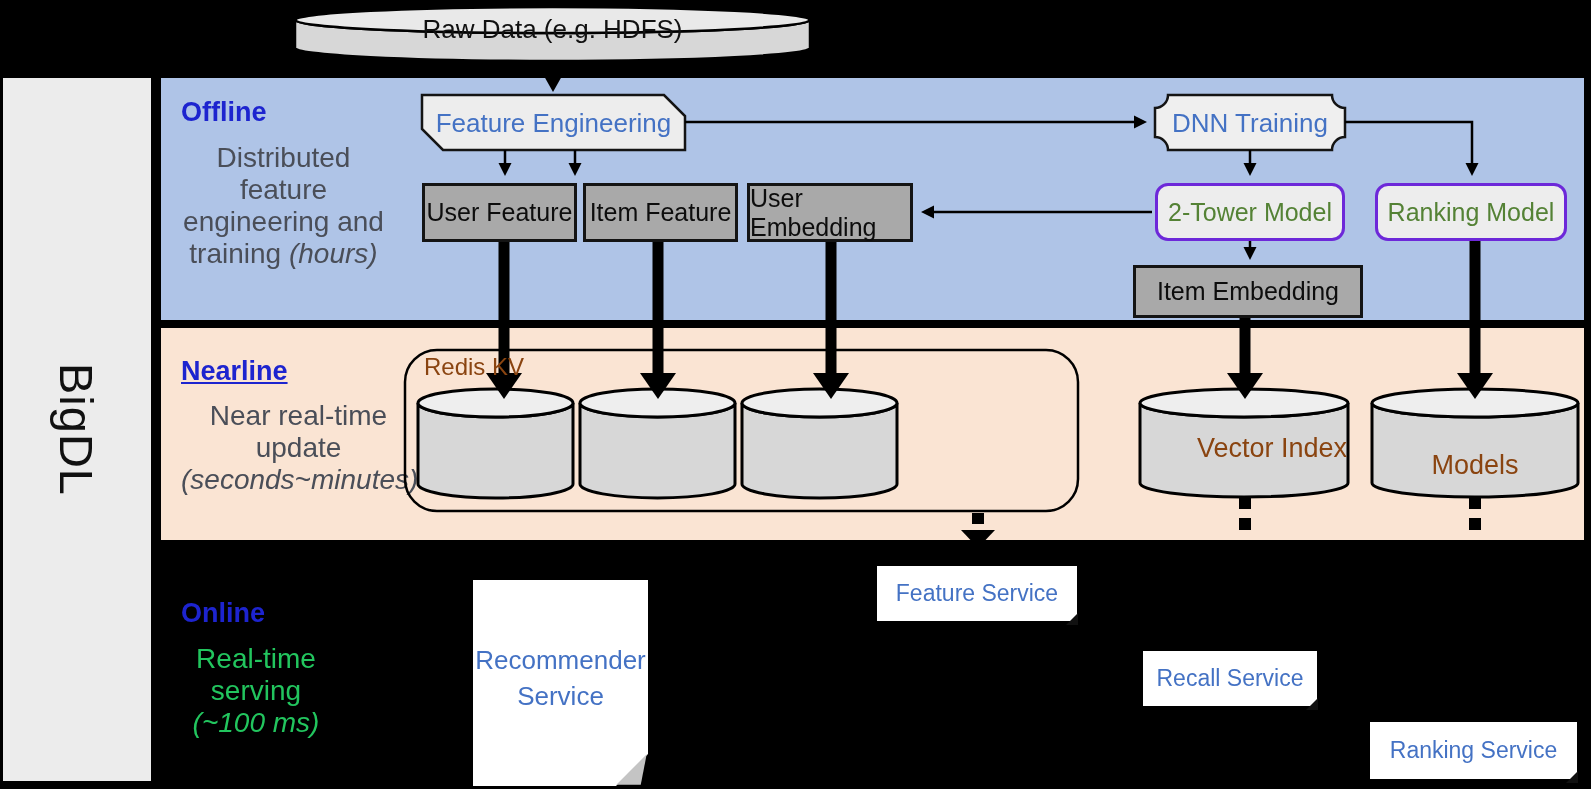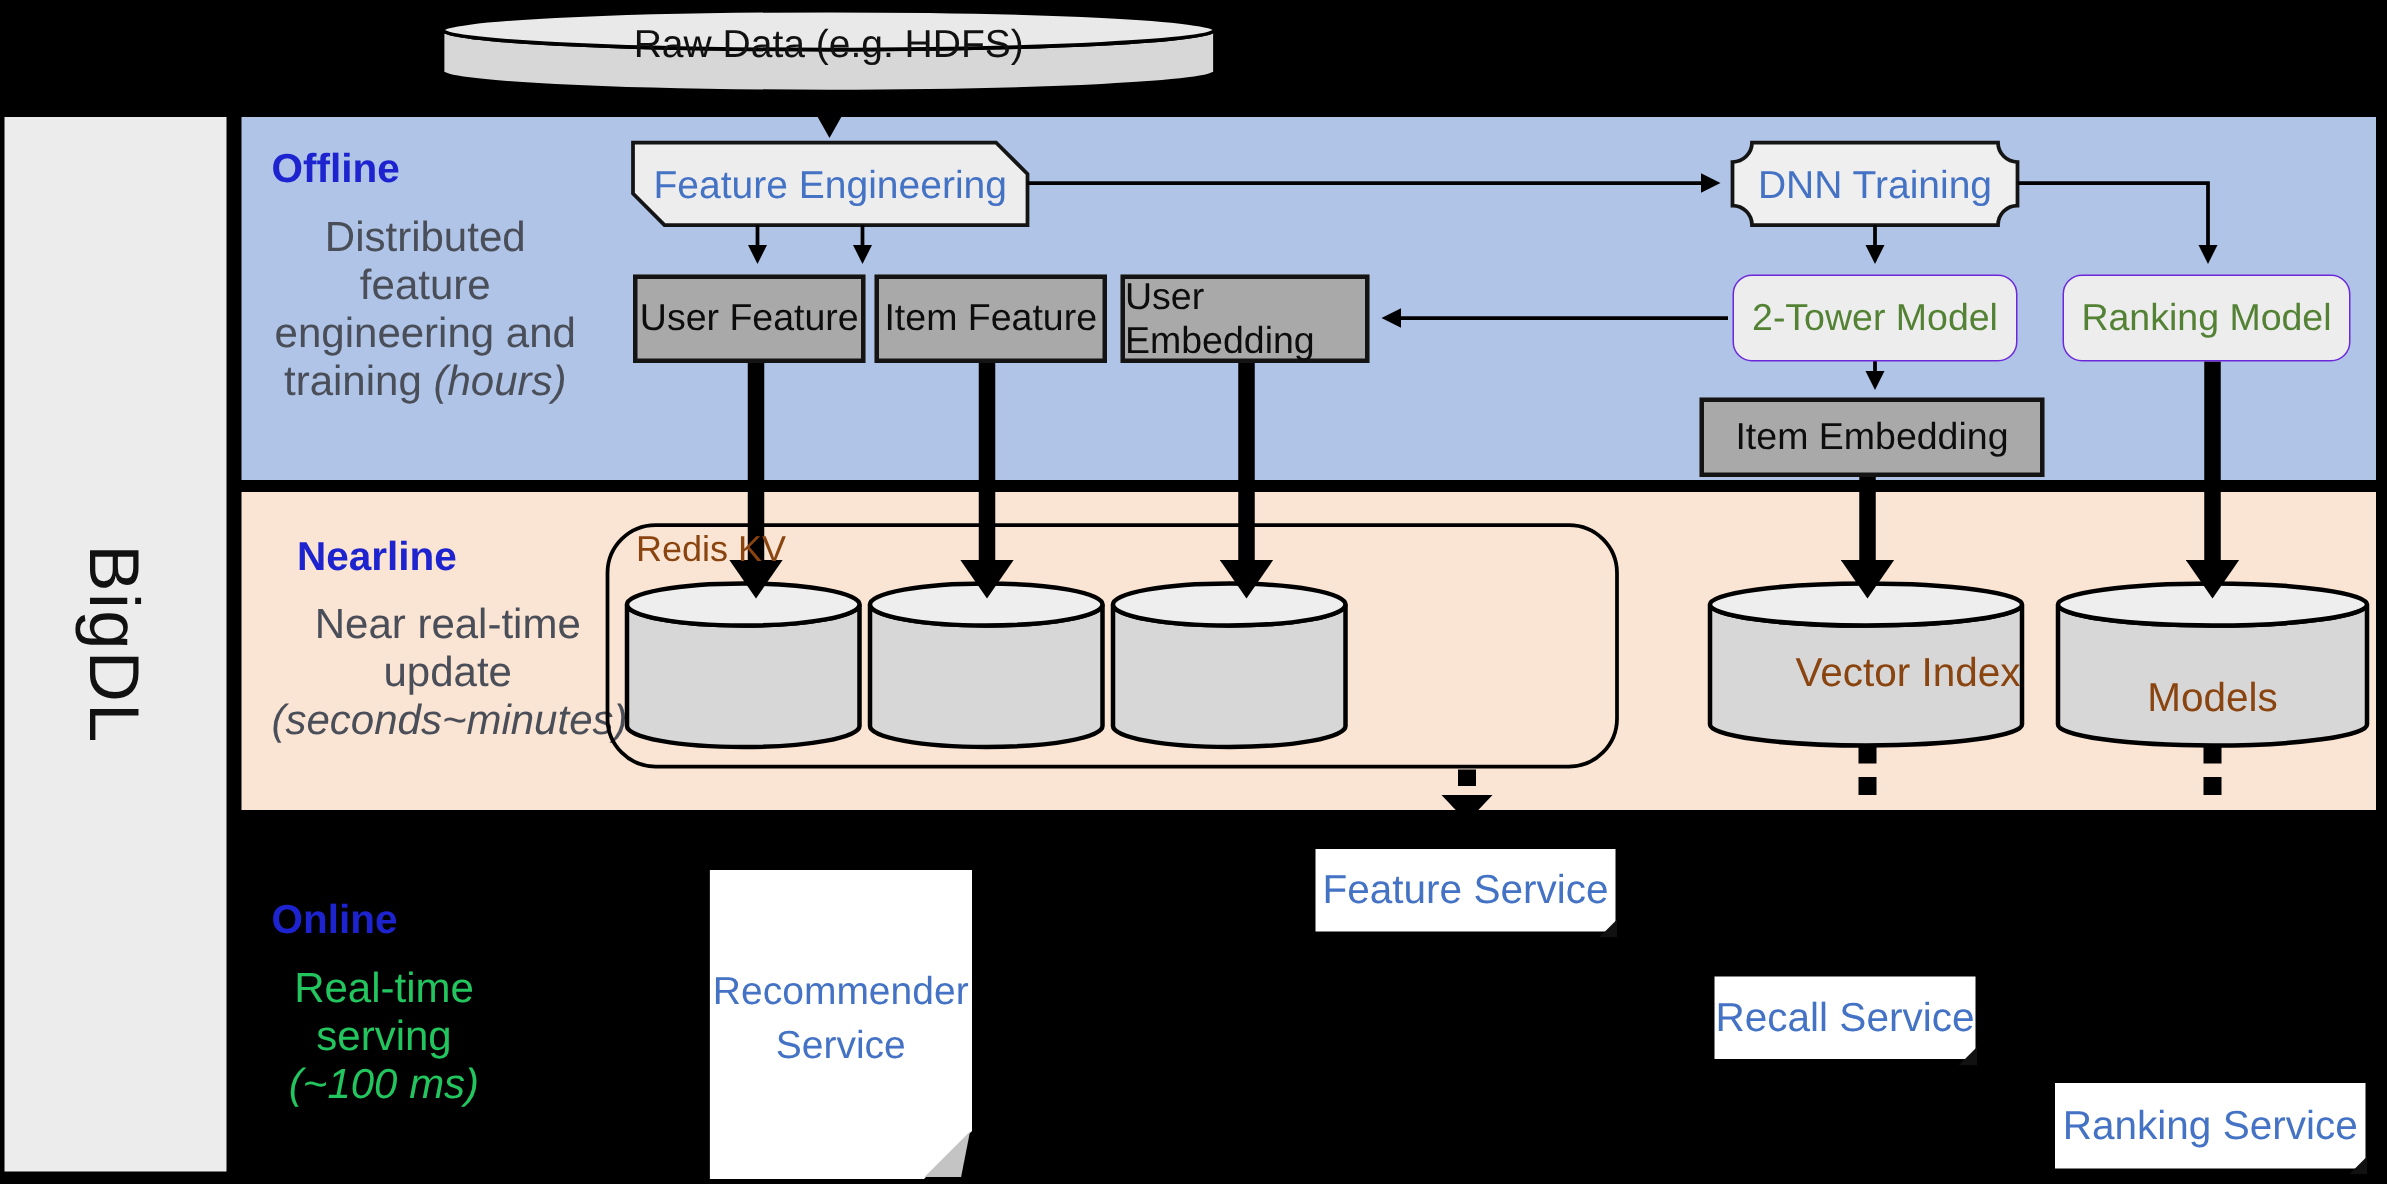--- a/index.html
+++ b/index.html
@@ -21,25 +21,25 @@
   .desc-online{color:#22c55e;}
   
   .lbl{position:absolute;display:flex;align-items:center;justify-content:center;
        text-align:center;z-index:3;}
   .blue-t{color:#4472c4;}
   .green-t{color:#548235;}
   .brown-t{color:#8a4410;}
   
   .gbox{position:absolute;background:#a9a9a9;border:3px solid #141414;box-sizing:border-box;
         display:flex;align-items:center;justify-content:center;font-size:25px;color:#0d0d0d;z-index:3;}
-  .mbox{position:absolute;background:#ededed;border:1px solid #6d28d9;border-radius:13px;
+  .mbox{position:absolute;background:#ededed;border:3px solid #6d28d9;border-radius:13px;
         box-sizing:border-box;display:flex;align-items:center;justify-content:center;
         font-size:25px;z-index:3;}
   .svc{position:absolute;background:#ffffff;display:flex;align-items:center;justify-content:center;
-       font-size:27px;color:#4472c4;z-index:3;}
+       font-size:23px;color:#4472c4;z-index:3;}
   .mini-fold{position:absolute;right:-1px;bottom:-4px;width:12px;height:12px;background:#111;
              clip-path:polygon(100% 0,100% 100%,0 100%);}
   .doc{position:absolute;left:473px;top:580px;width:175px;height:206px;background:#fff;
        clip-path:polygon(0 0,100% 0,100% calc(100% - 32px),calc(100% - 32px) 100%,0 100%);z-index:3;}
   .doc-text{position:absolute;left:0;top:62px;width:100%;text-align:center;
             font-size:26px;line-height:36px;color:#4472c4;}
   .doc-fold{position:absolute;right:0px;bottom:0px;width:33px;height:33px;background:#c4c4c4;
             clip-path:polygon(4% 96%,96% 4%,78% 96%);border:0;z-index:4;}
   svg.layer{position:absolute;left:0;top:0;z-index:2;}
 </style>
@@ -131,21 +131,21 @@
   </g>
 </svg>
 
 <div class="lbl" style="left:295px;top:8px;width:515px;height:42px;font-size:26px;color:#111;">Raw Data (e.g. HDFS)</div>
 
 <div class="sec-label" style="left:181px;top:97px;">Offline</div>
 <div class="sec-desc" style="left:181px;top:142px;width:205px;">
   <span>Distributed feature engineering and training </span><span class="paren">(hours)</span>
 </div>
 
-<div class="sec-label" style="left:198px;top:356px;">Nearline</div>
+<div class="sec-label" style="left:181px;top:356px;text-decoration:underline;">Nearline</div>
 <div class="sec-desc" style="left:181px;top:400px;width:235px;">
   <span>Near real-time update </span><span class="paren">(seconds~minutes)</span>
 </div>
 
 <div class="sec-label" style="left:181px;top:598px;">Online</div>
 <div class="sec-desc desc-online" style="left:181px;top:643px;width:150px;">
   <span>Real-time serving </span><span class="paren">(~100 ms)</span>
 </div>
 
 <div class="lbl blue-t" style="left:422px;top:97px;width:263px;height:53px;font-size:26px;">Feature Engineering</div>

